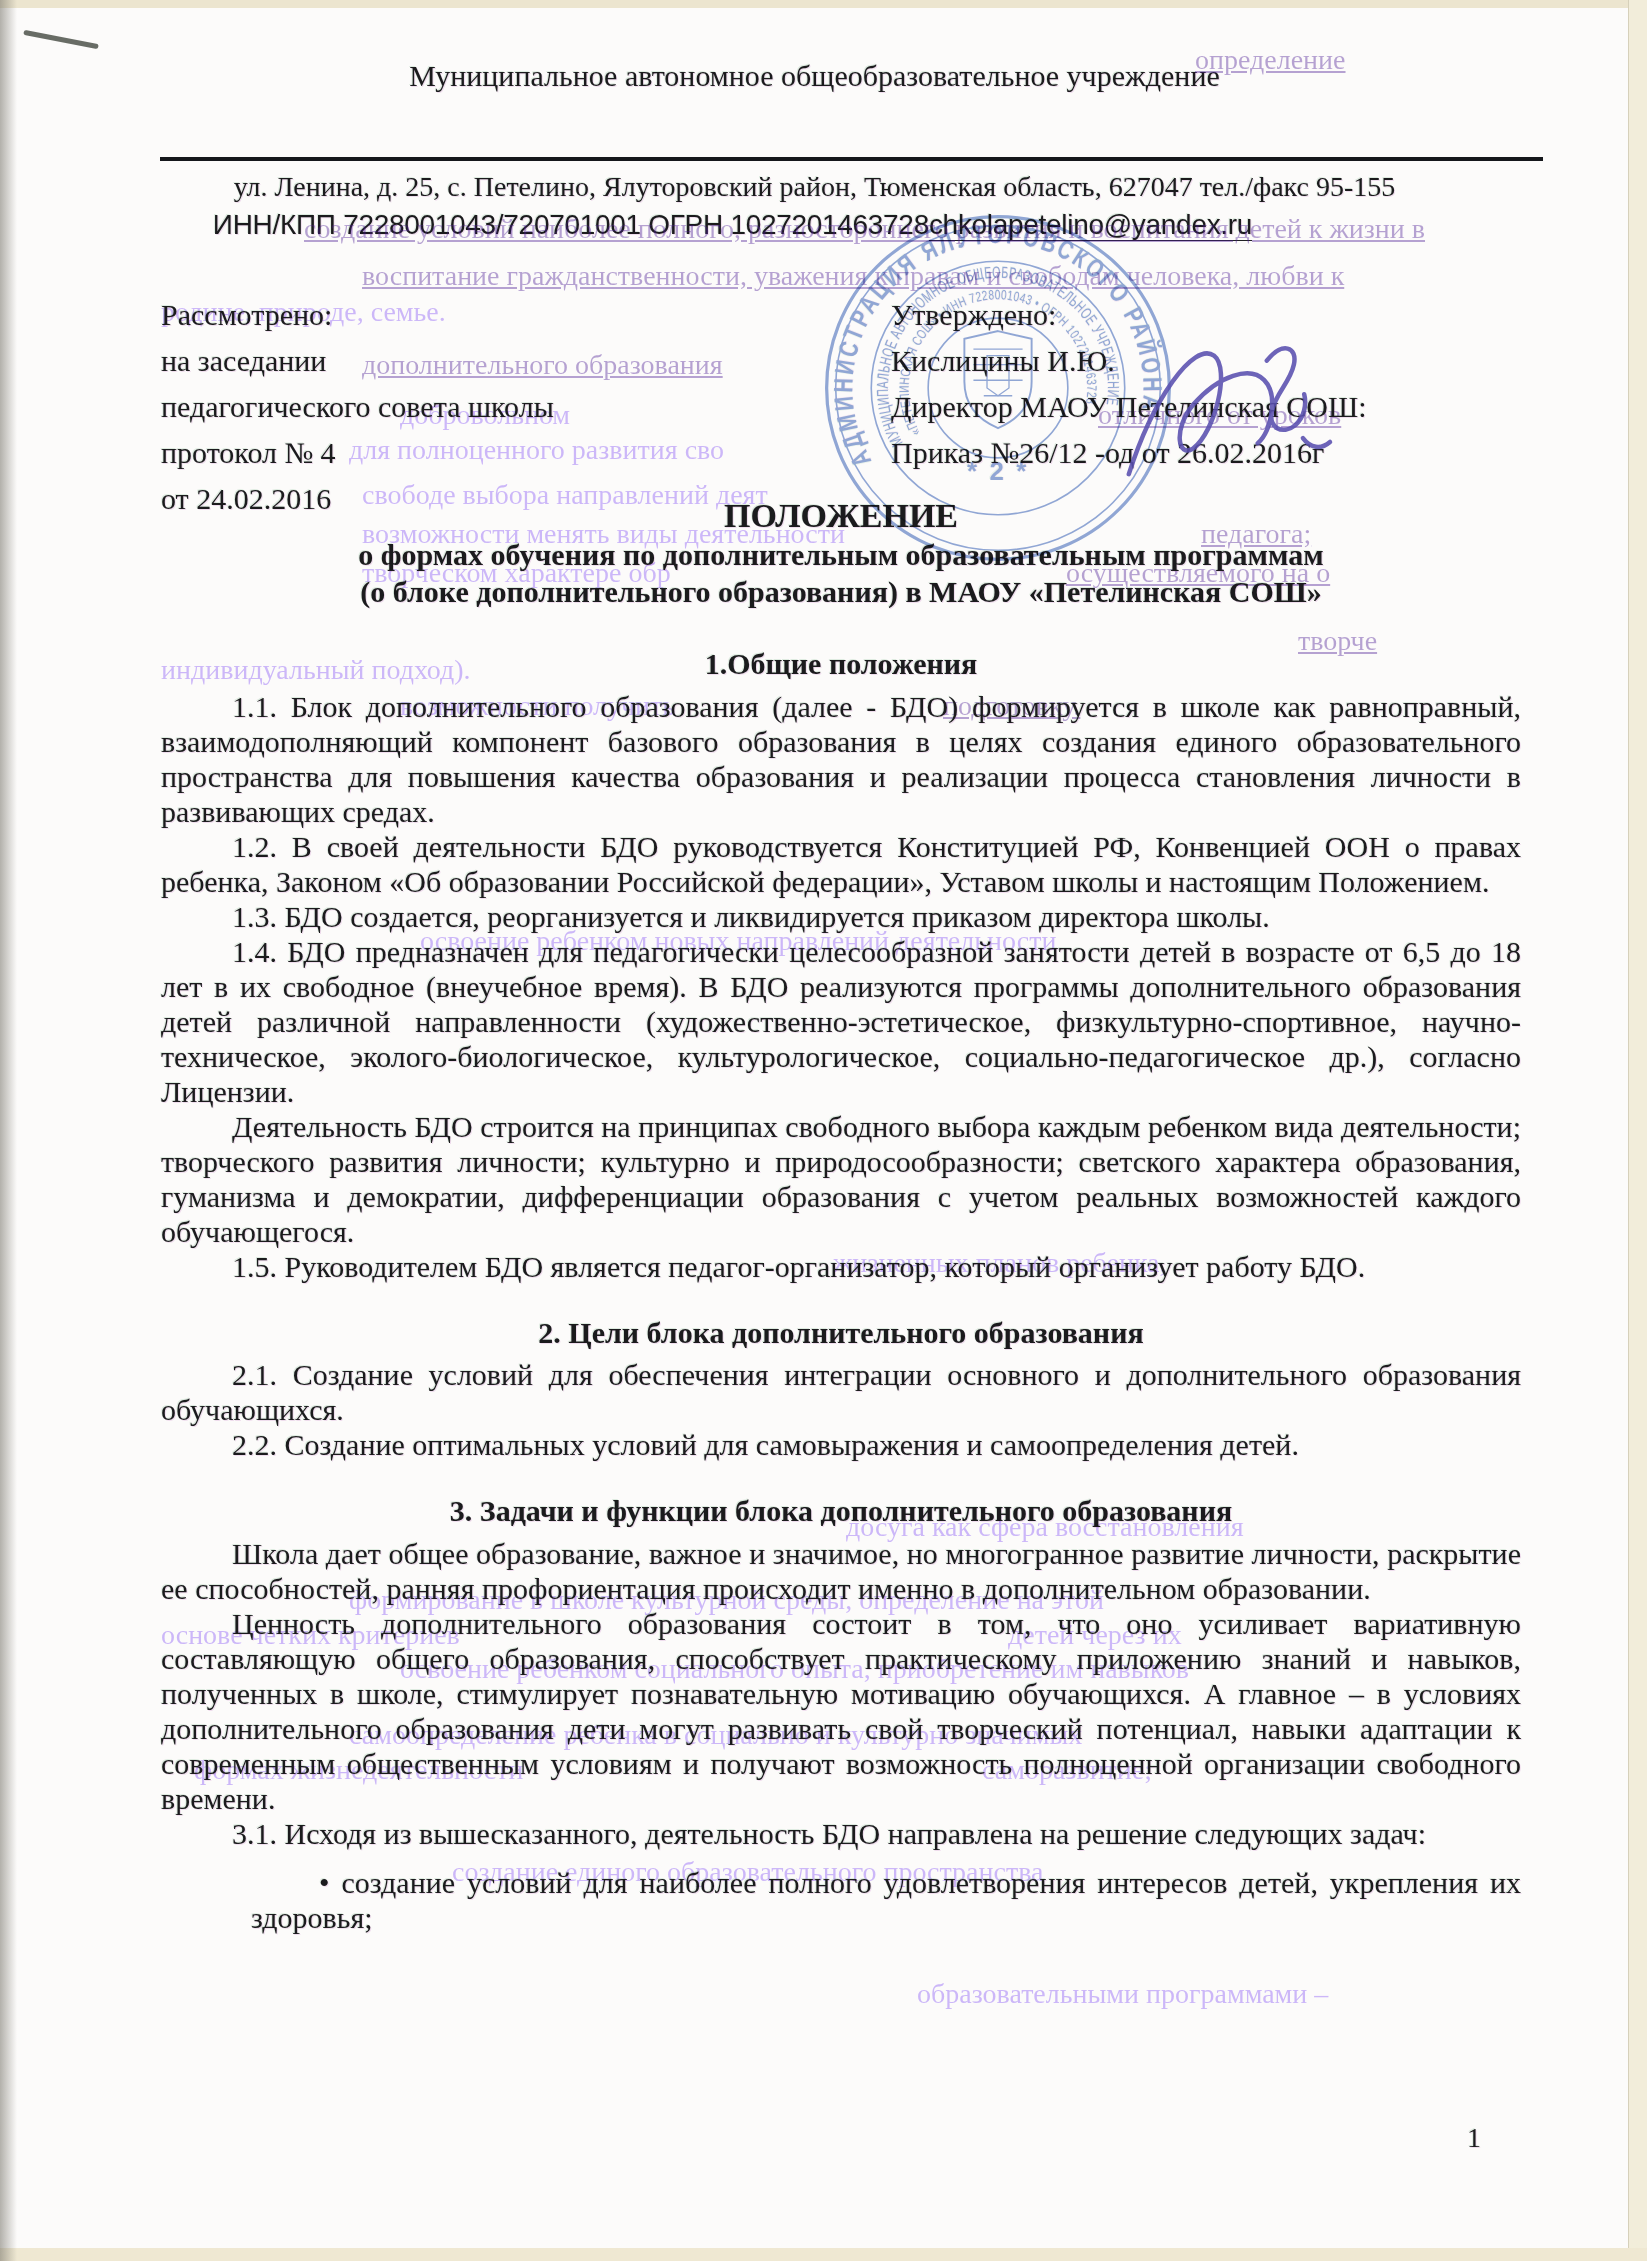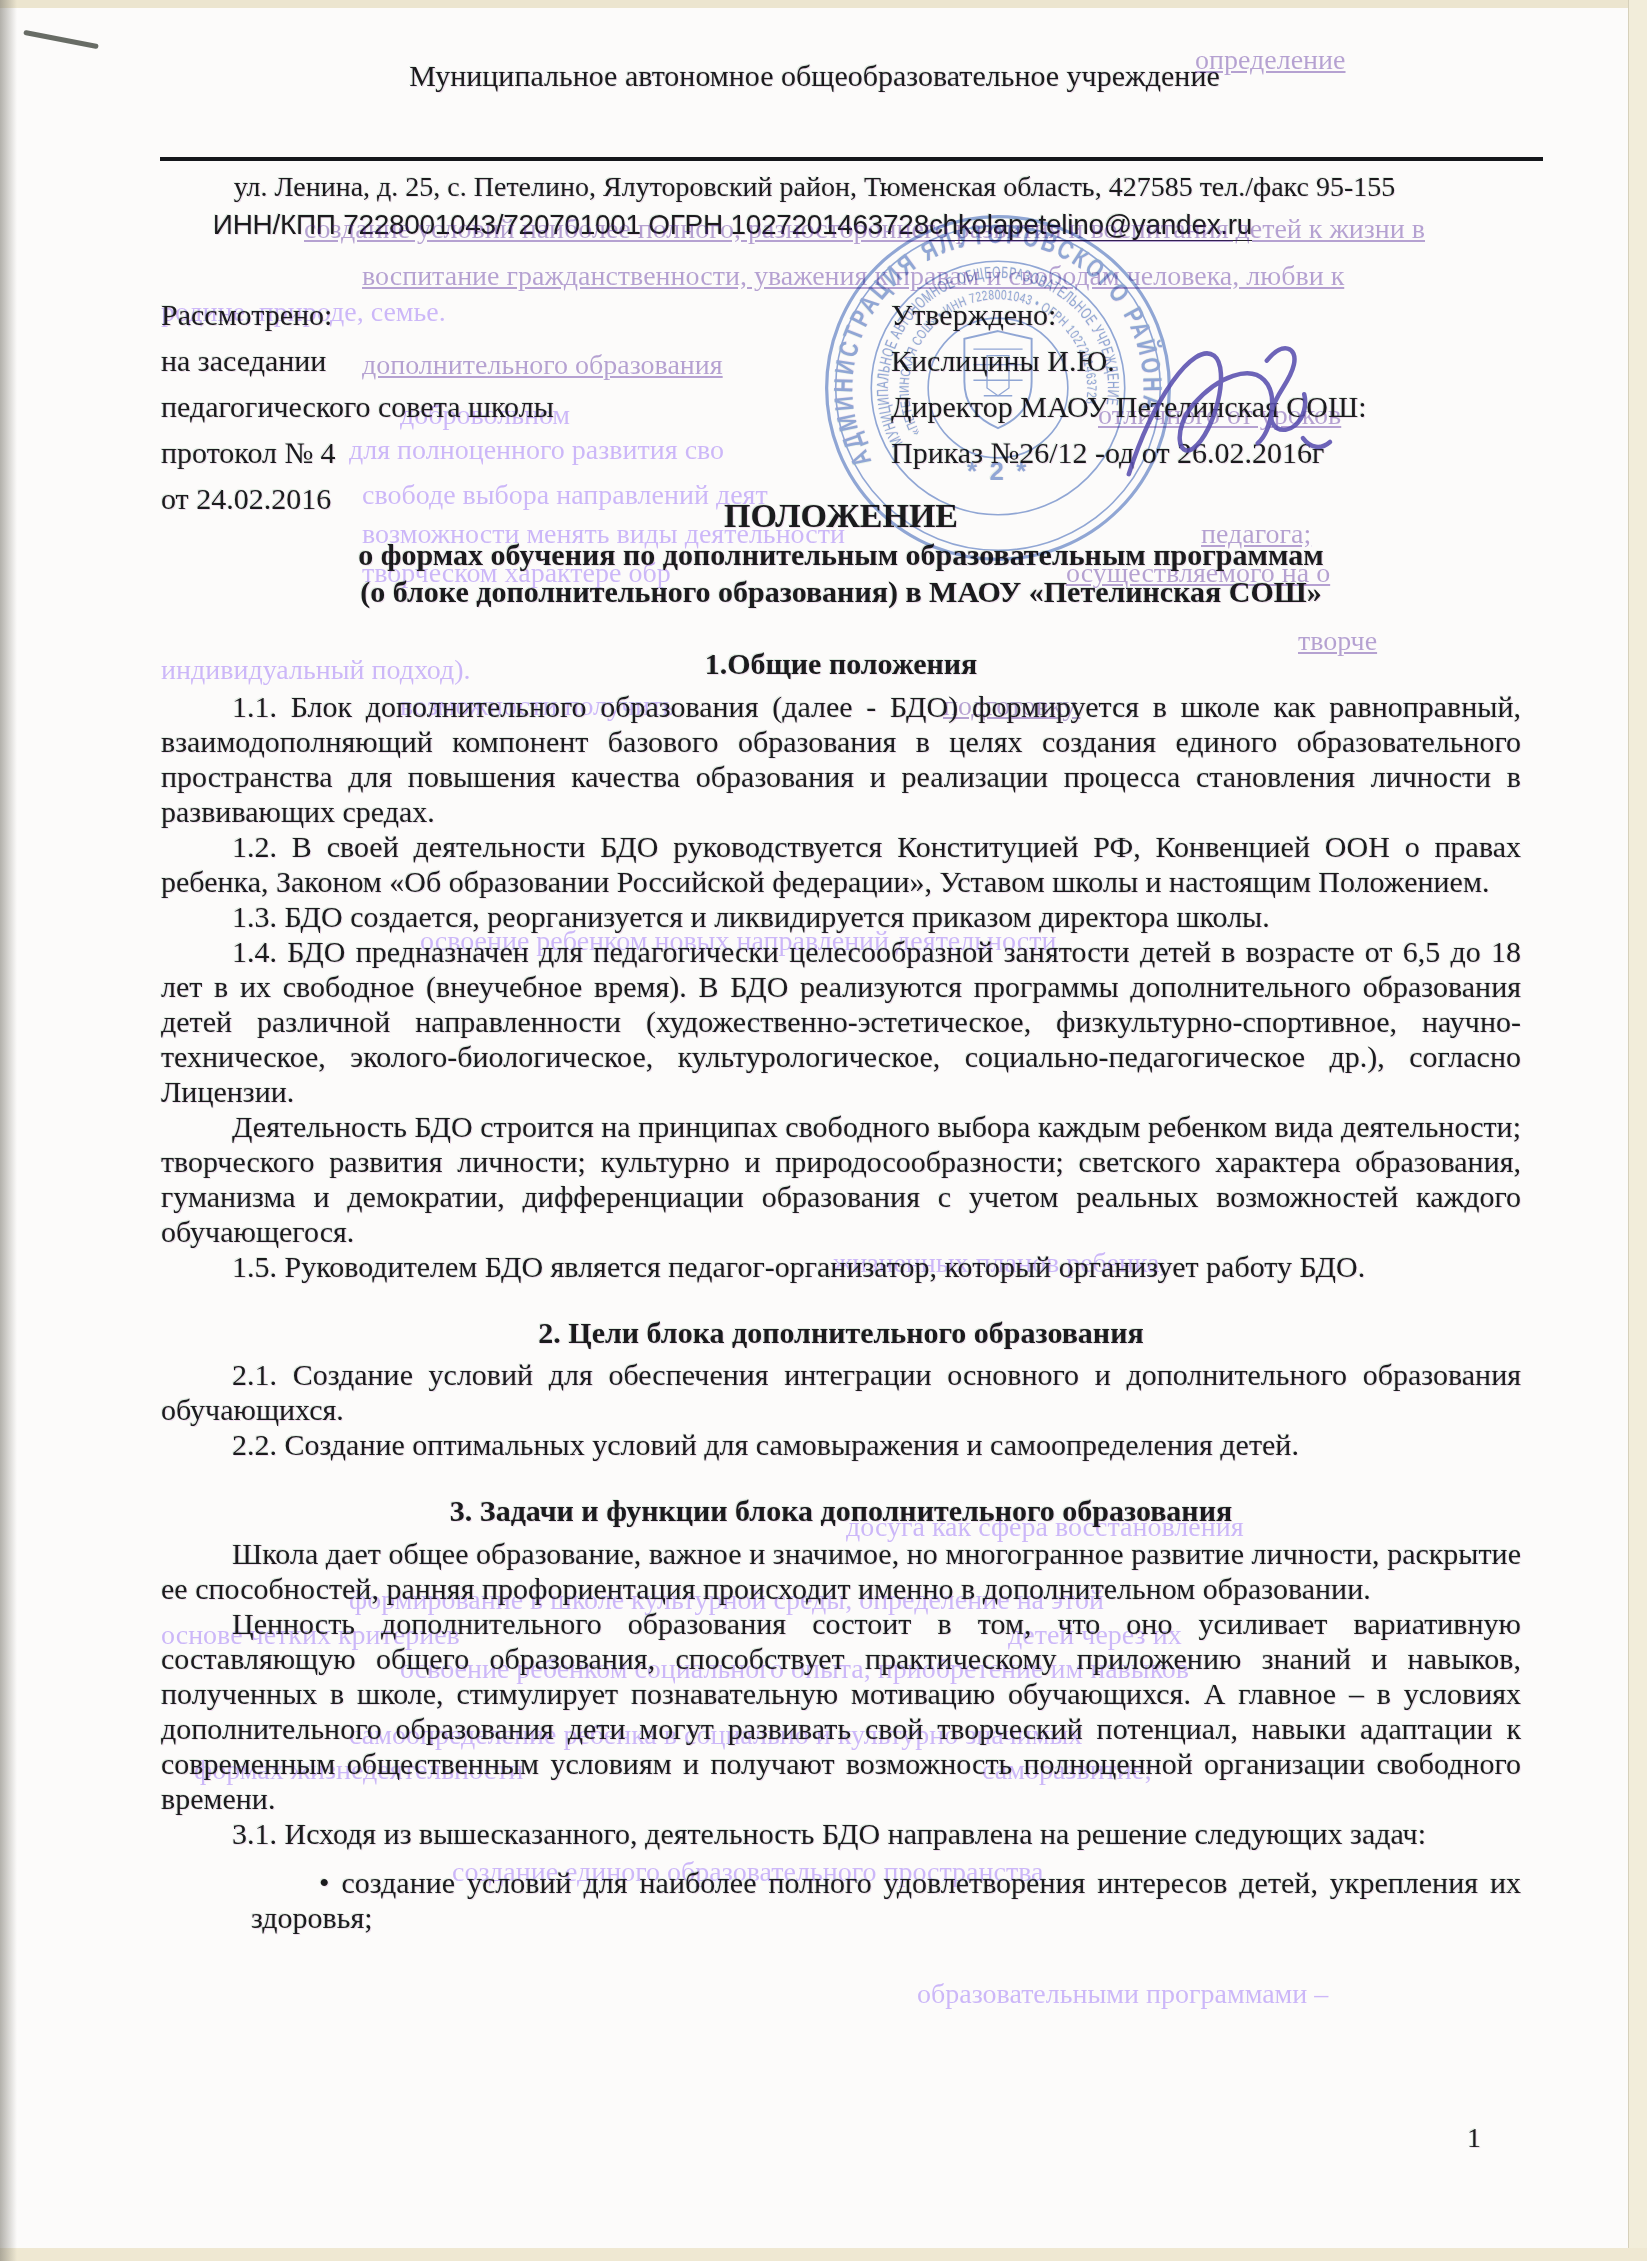--- a/index.html
+++ b/index.html
@@ -90,21 +90,21 @@
       <span style="left: 400px; top: 1653px;">освоение ребенком социального опыта, приобретение им навыков</span>
       <span style="left: 349px; top: 1719px;">самоопределение ребенка в социально и культурно значимых</span>
       <span style="left: 194px; top: 1754px;">формах жизнедеятельности</span>
       <span style="left: 982px; top: 1754px;">саморазвитие;</span>
       <span style="left: 452px; top: 1856px;">создание единого образовательного пространства</span>
       <span style="left: 917px; top: 1978px;">образовательными программами –</span>
     </div>
 
   <div class="org-type">Муниципальное автономное общеобразовательное учреждение</div>
   <div class="rule"></div>
-  <div class="address">ул. Ленина, д. 25, с. Петелино, Ялуторовский район, Тюменская область, 427585 тел./факс 95-155</div>
+  <div class="address">ул. Ленина, д. 25, с. Петелино, Ялуторовский район, Тюменская область, 627047 тел./факс 95-155</div>
   <div class="requisites"><span>ИНН/КПП 7228001043/720701001 ОГРН 1027201463728</span><span class="email">chkolapetelino@yandex.ru</span></div>
 
   <div class="approval-left">
     <div>Рассмотрено:</div>
     <div>на заседании</div>
     <div>педагогического совета школы</div>
     <div>протокол № 4</div>
     <div>от 24.02.2016</div>
   </div>
   <div class="approval-right">

